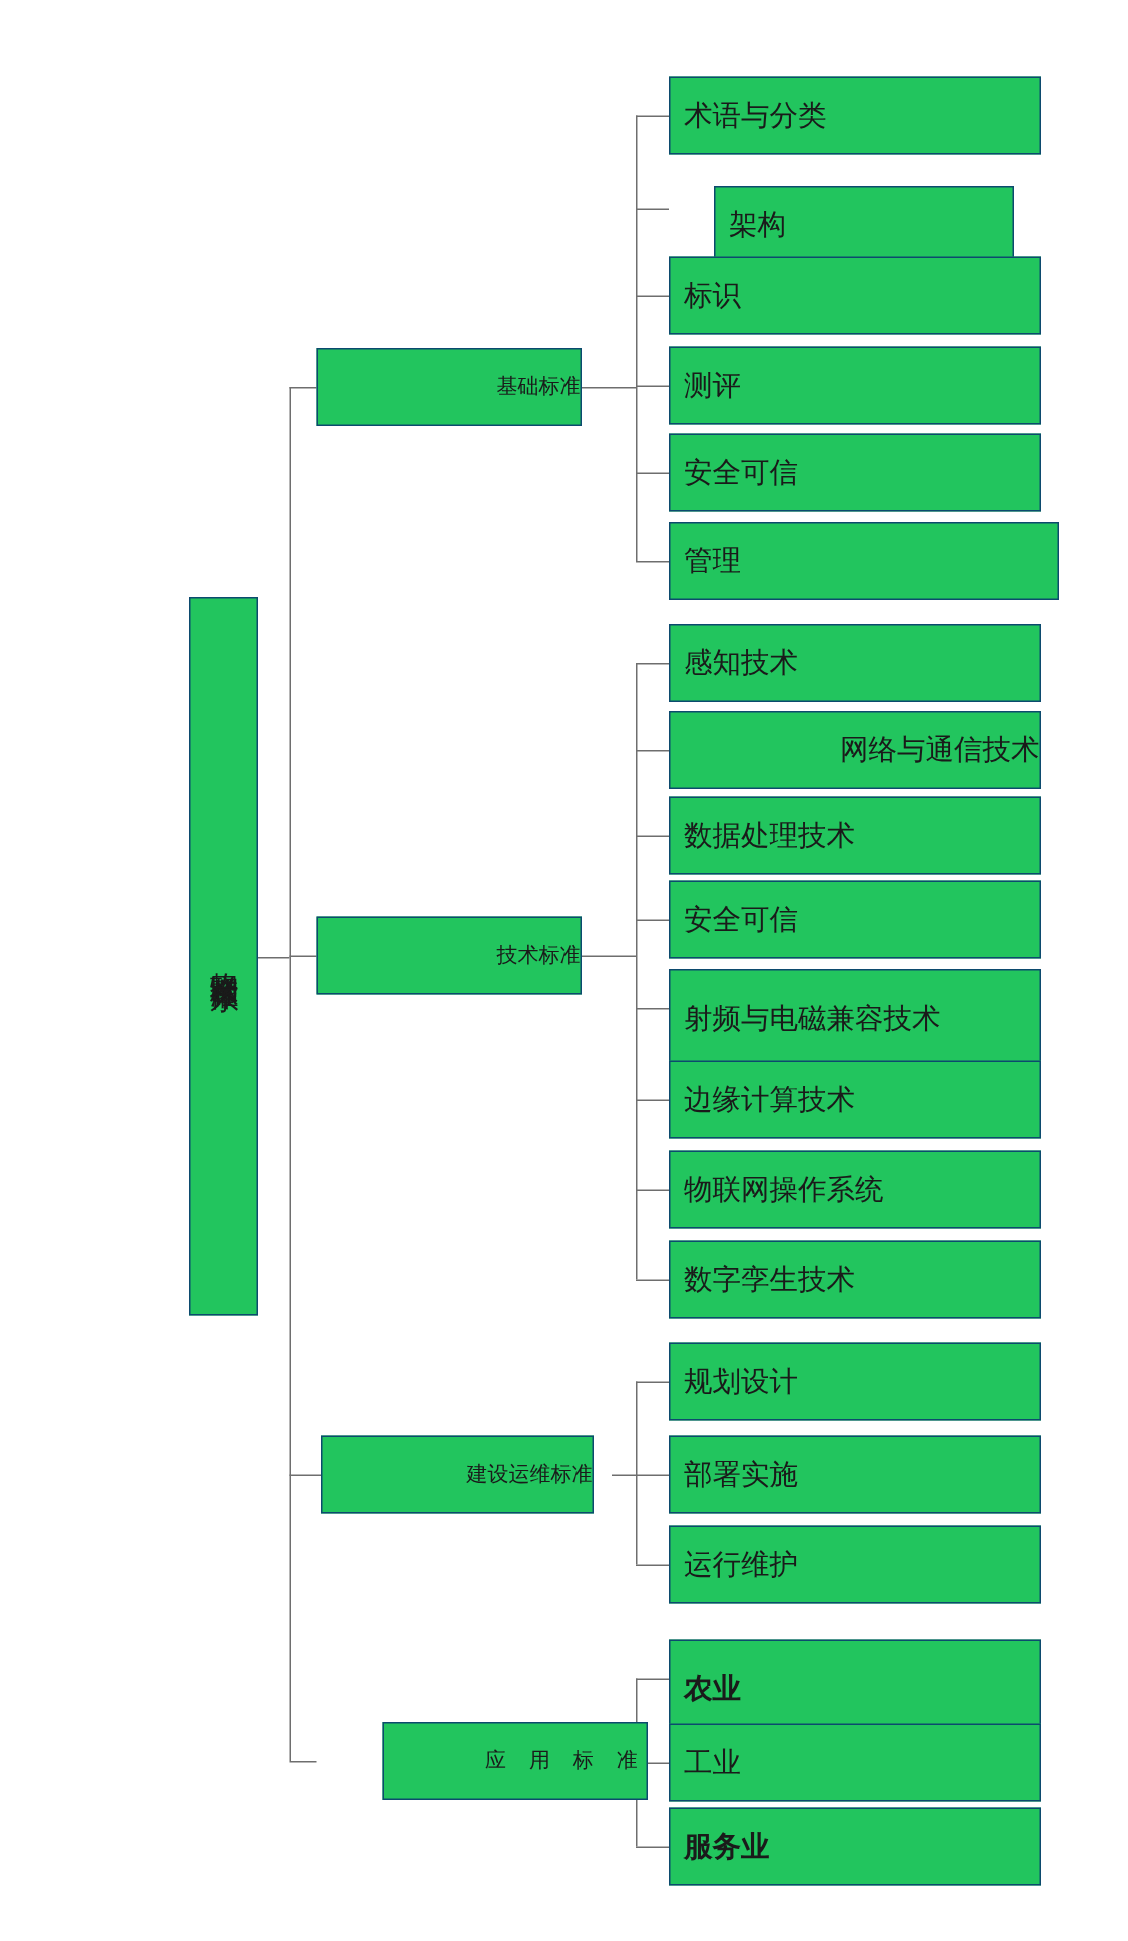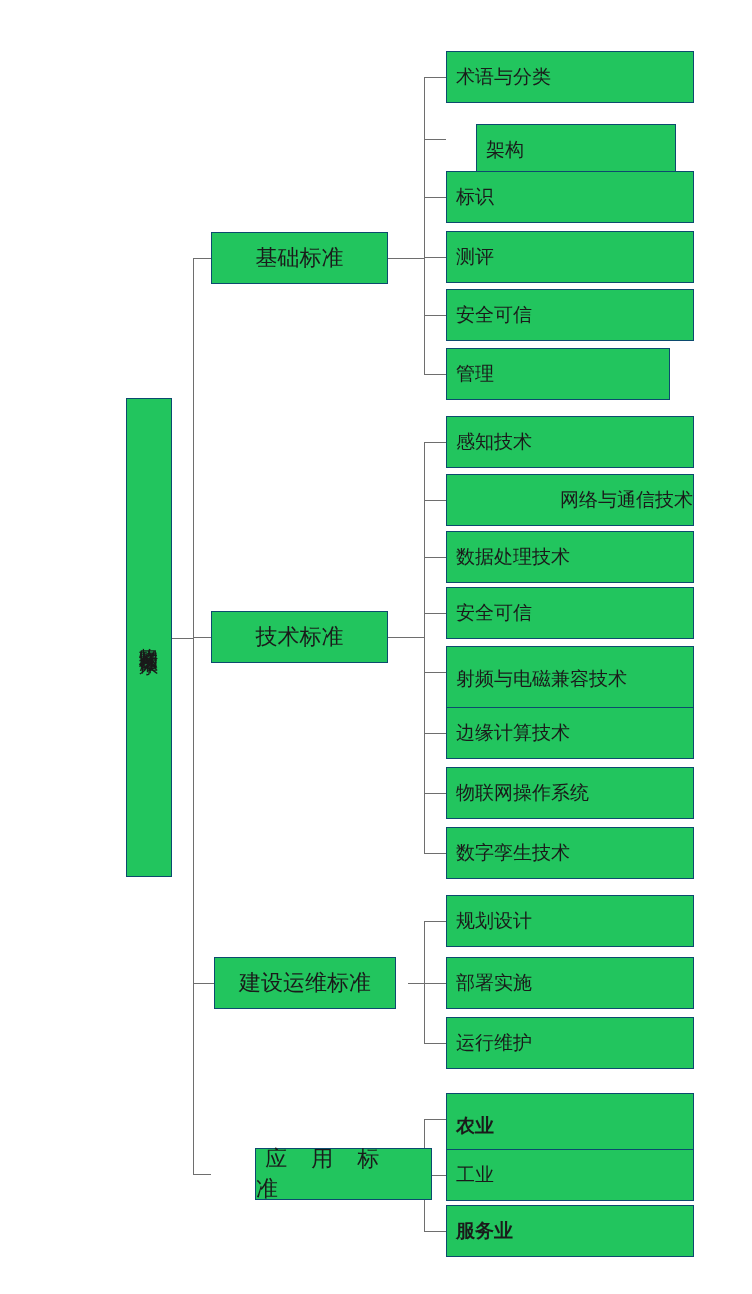--- a/index.html
+++ b/index.html
@@ -24,22 +24,22 @@
     display: flex;
     align-items: center;
     z-index: 3;
   }
   .leaf-box {
     justify-content: flex-start;
     padding-left: 9px;
     font-size: 19px;
   }
   .cat-box {
-    justify-content: center;
-    font-size: 22px;
+    justify-content: flex-end;
+    font-size: 14px;
   }
   .cat-box.spaced {
     letter-spacing: 0.42em;
     text-indent: 0.42em;
   }
   .root-box {
     justify-content: center;
     align-items: center;
     font-size: 19px;
   }
@@ -95,21 +95,21 @@
       </div>
       <div class="hline" style="left: 424px; top: 257px; width: 22px;"></div>
       <div class="box leaf-box" style="left: 446px; top: 231px; width: 248px; height: 52px;">
         <span>测评</span>
       </div>
       <div class="hline" style="left: 424px; top: 315px; width: 22px;"></div>
       <div class="box leaf-box" style="left: 446px; top: 289px; width: 248px; height: 52px;">
         <span>安全可信</span>
       </div>
       <div class="hline" style="left: 424px; top: 374px; width: 22px;"></div>
-      <div class="box leaf-box" style="left: 446px; top: 348px; width: 224px; height: 52px;">
+      <div class="box leaf-box" style="left: 446px; top: 348px; width: 260px; height: 52px;">
         <span>管理</span>
       </div>
       <div class="hline" style="left: 193px; top: 637px; width: 18px;"></div>
       <div class="box cat-box" style="left: 211px; top: 611px; width: 177px; height: 52px;">
         <span>技术标准</span>
       </div>
       <div class="hline" style="left: 388px; top: 637px; width: 36px;"></div>
       <div class="vline" style="left: 424px; top: 442px; height: 411px;"></div>
       <div class="hline" style="left: 424px; top: 442px; width: 22px;"></div>
       <div class="box leaf-box" style="left: 446px; top: 416px; width: 248px; height: 52px;">

